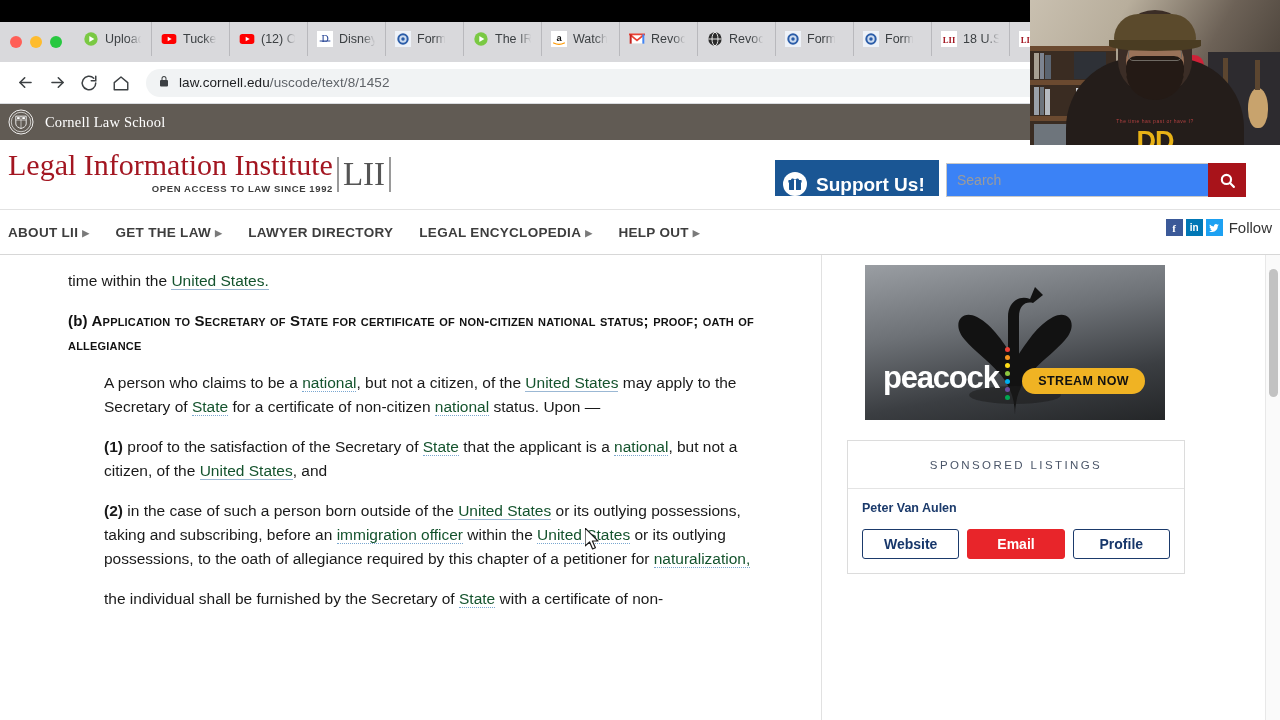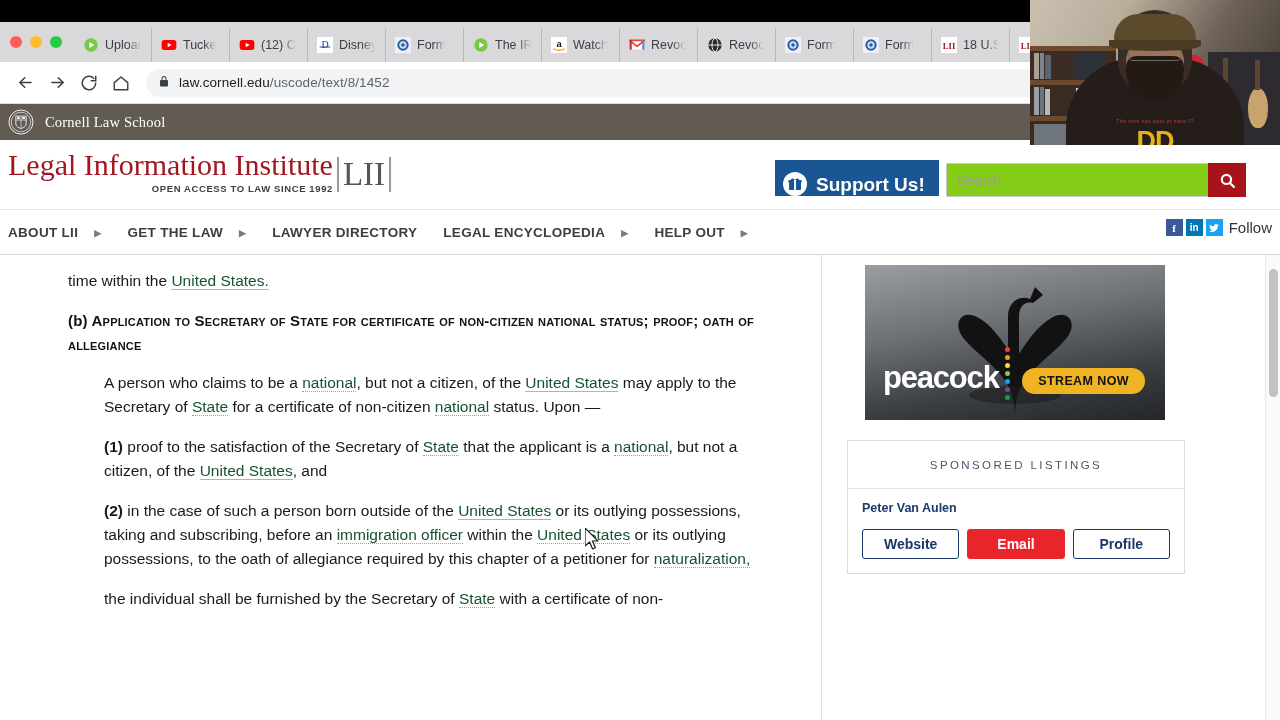--- a/index.html
+++ b/index.html
@@ -20,21 +20,21 @@
     position: absolute; top: 22px; left: 0; width: 1280px; height: 40px;
     background: #d9d9dc;
     display: flex; align-items: center;
   }
   .win-dots { display: flex; align-items: center; gap: 8px; padding: 0 12px 0 10px; }
   .dot { width: 12px; height: 12px; border-radius: 50%; }
   .dot.red { background: #ff5f57; }
   .dot.yellow { background: #febc2e; }
   .dot.green { background: #28c840; }
 
-  .tabs { display: flex; align-items: flex-end; flex: 1; height: 40px; overflow: hidden; }
+  .tabs { display: flex; align-items: flex-start; flex: 1; height: 40px; overflow: hidden; }
   .tab {
     display: flex; align-items: center; gap: 6px;
     height: 34px; padding: 0 9px;
     border-right: 1px solid #b9b9bd;
     font-size: 12.5px; color: #3c4043;
     white-space: nowrap; overflow: hidden;
     max-width: 78px; min-width: 78px;
     flex-shrink: 0;
   }
   .tab .tab-title { overflow: hidden; text-overflow: clip;
@@ -87,33 +87,33 @@
     display: flex; align-items: flex-end; gap: 9px; padding: 0 14px 0 8px;
     font-size: 19px; font-weight: bold;
   }
   .gift-circle { width: 24px; height: 24px; border-radius: 50%; background: #fff; flex-shrink:0;
     display:flex; align-items:center; justify-content:center; }
 
   .search-wrap { position: absolute; left: 946px; top: 163px; width: 300px; height: 34px; display: flex; }
   .search-input {
     flex: 1; border: 1px solid #c8c8c8; border-right: none; outline: none;
     padding: 0 10px; font-size: 14px; color: #333; font-family: "Liberation Sans", sans-serif;
-    background: #84cc16;
+    background: #3b82f6;
   }
   .search-input::placeholder { color: #9b9b9b; }
   .search-btn { width: 38px; background: #a8131a; border: none; display:flex; align-items:center; justify-content:center; cursor:pointer; }
 
   
   .nav-bar {
     position: absolute; top: 210px; left: 0; width: 1280px; height: 45px;
     background: #fff; border-bottom: 1px solid #d7d7d7;
   }
   .nav-items { display: flex; align-items: center; height: 45px; padding-left: 8px; gap: 26px; }
   .nav-item { font-size: 13.5px; font-weight: bold; color: #3d3d3d; letter-spacing: .3px;
-    display: flex; align-items: center; gap: 16px; }
+    display: flex; align-items: center; gap: 4px; }
   .caret { font-size: 9px; color: #7a7a7a; }
   .follow { position: absolute; right: 8px; top: 9px; display: flex; align-items: center; gap: 3px; }
   .soc { width: 17px; height: 17px; display: flex; align-items: center; justify-content: center;
     color: #fff; font-size: 11px; font-weight: bold; font-family: "Liberation Serif", serif; }
   .soc.fb { background: #3b5998; }
   .soc.li { background: #0077b5; font-family: "Liberation Sans", sans-serif; font-size: 10px; }
   .soc.tw { background: #1da1f2; }
   .follow-label { font-size: 15px; color: #333; margin-left: 3px; }
 
   

